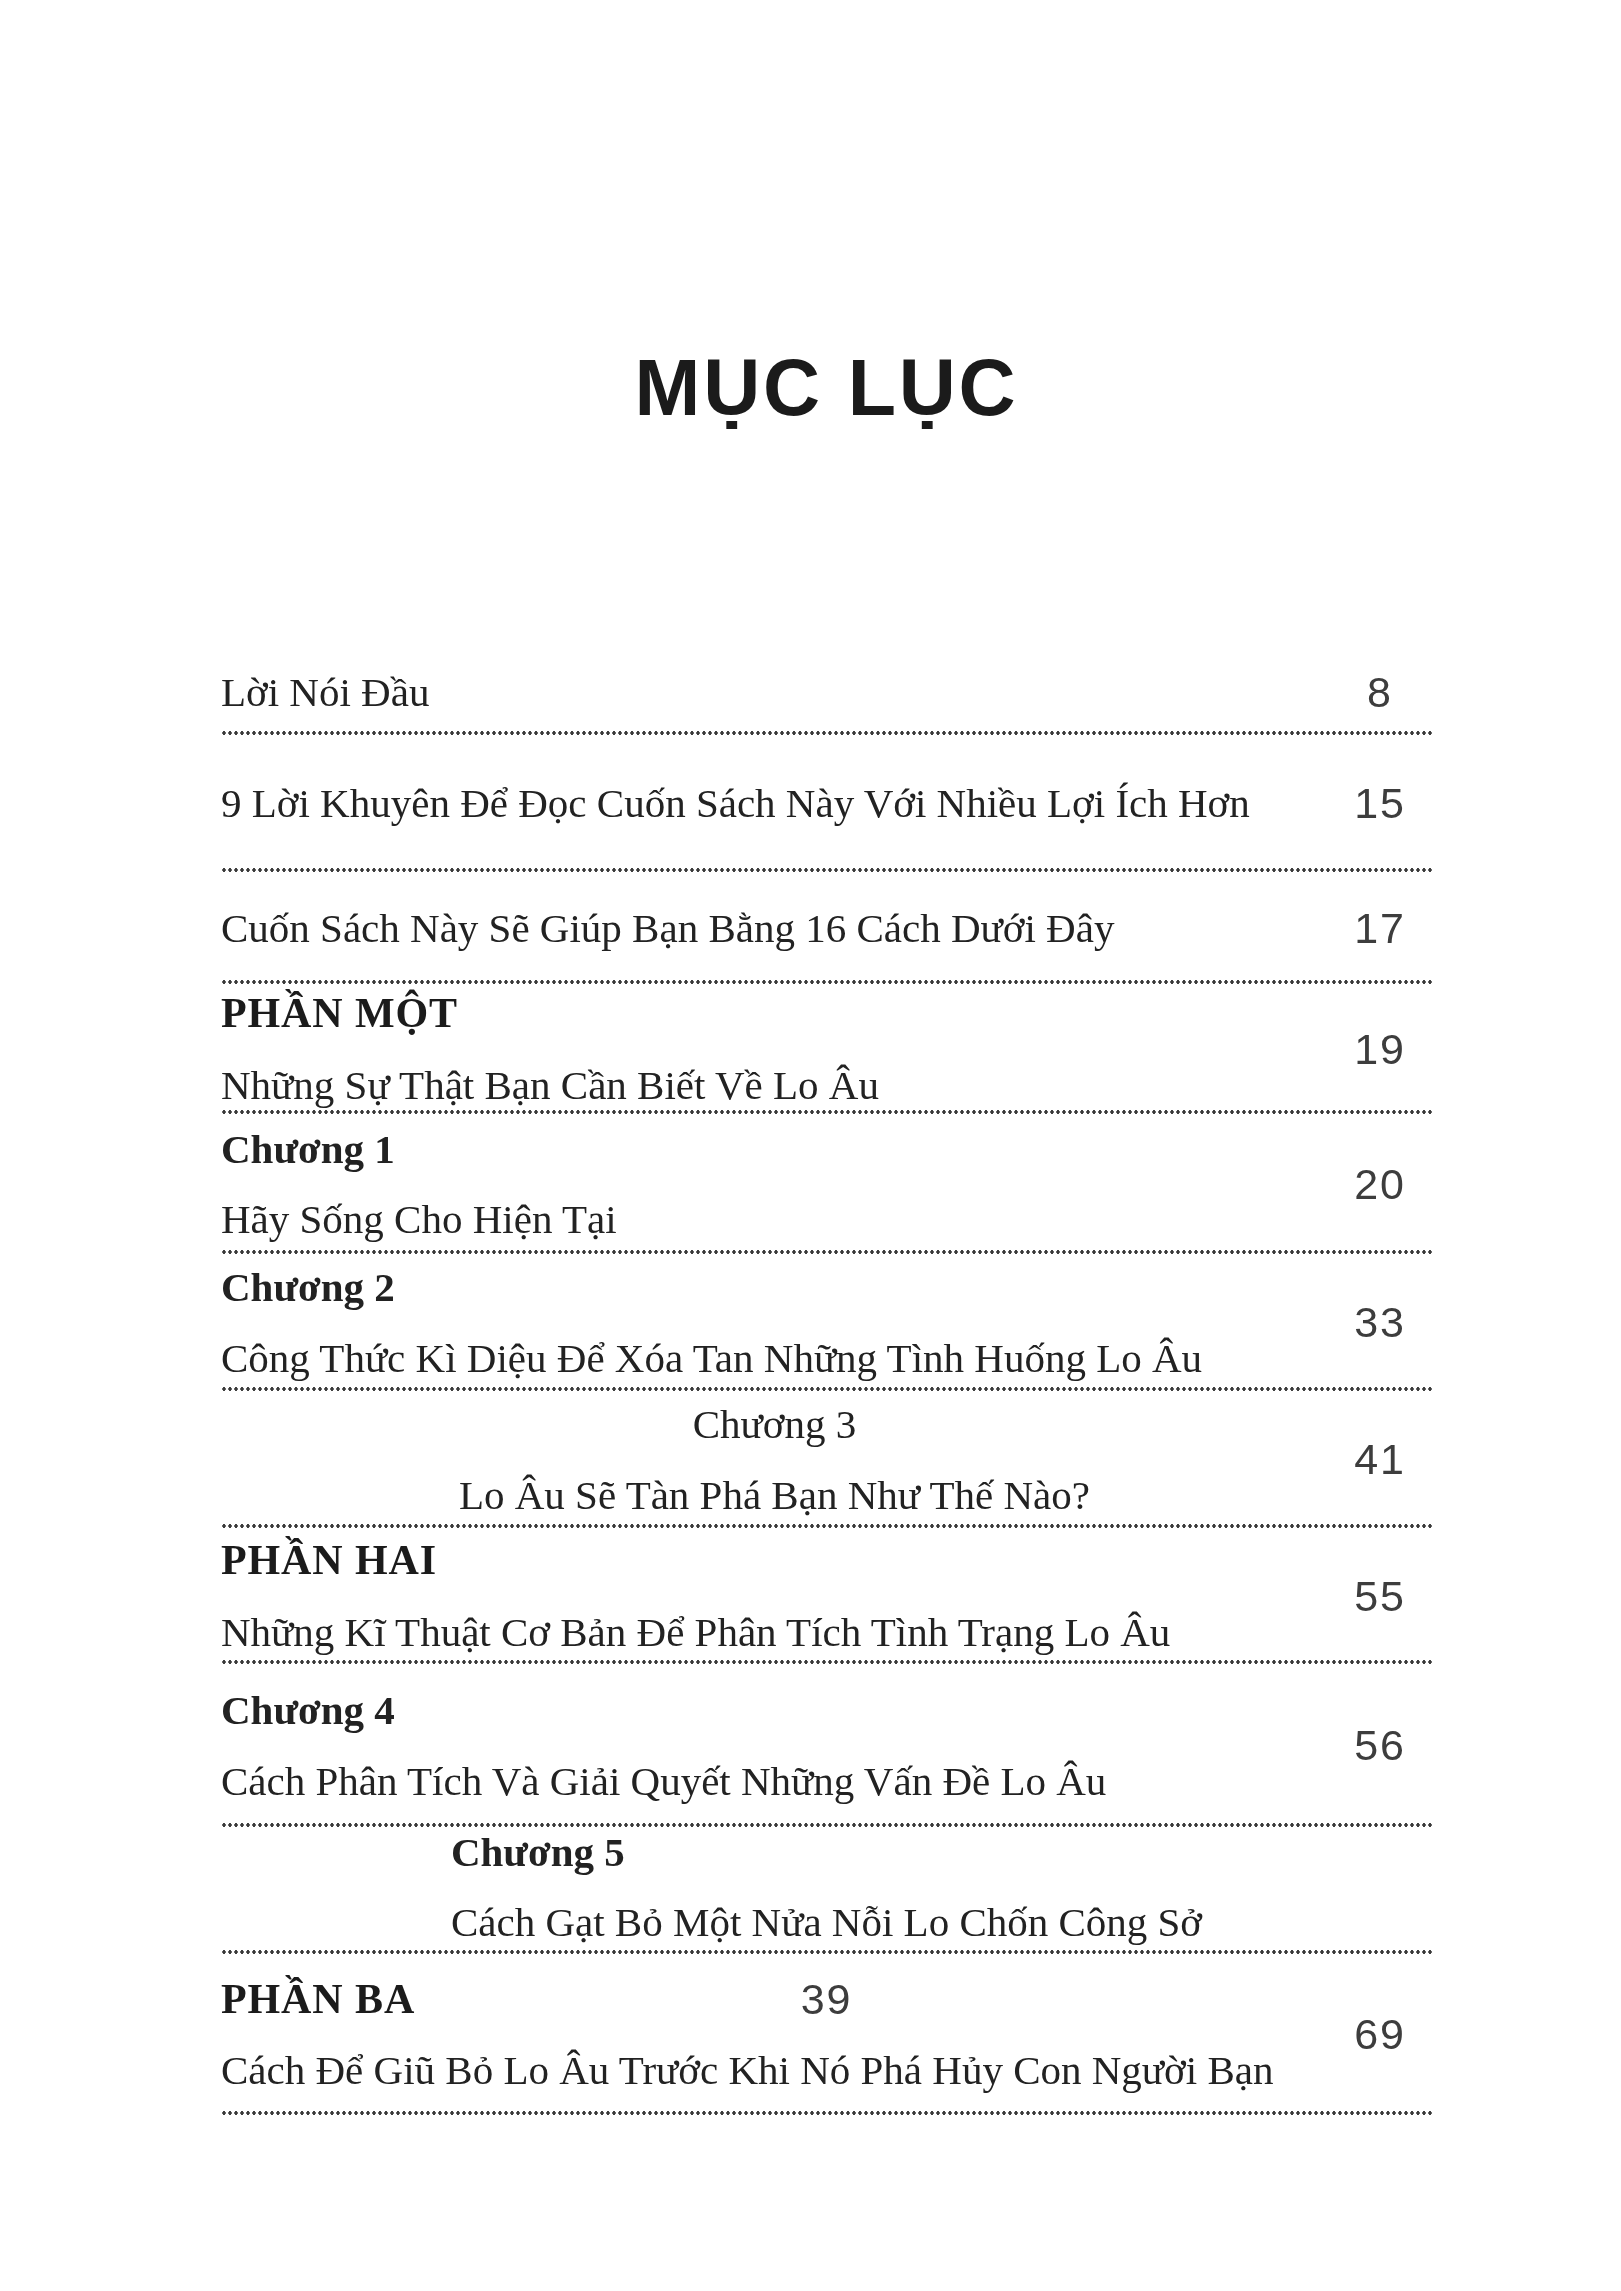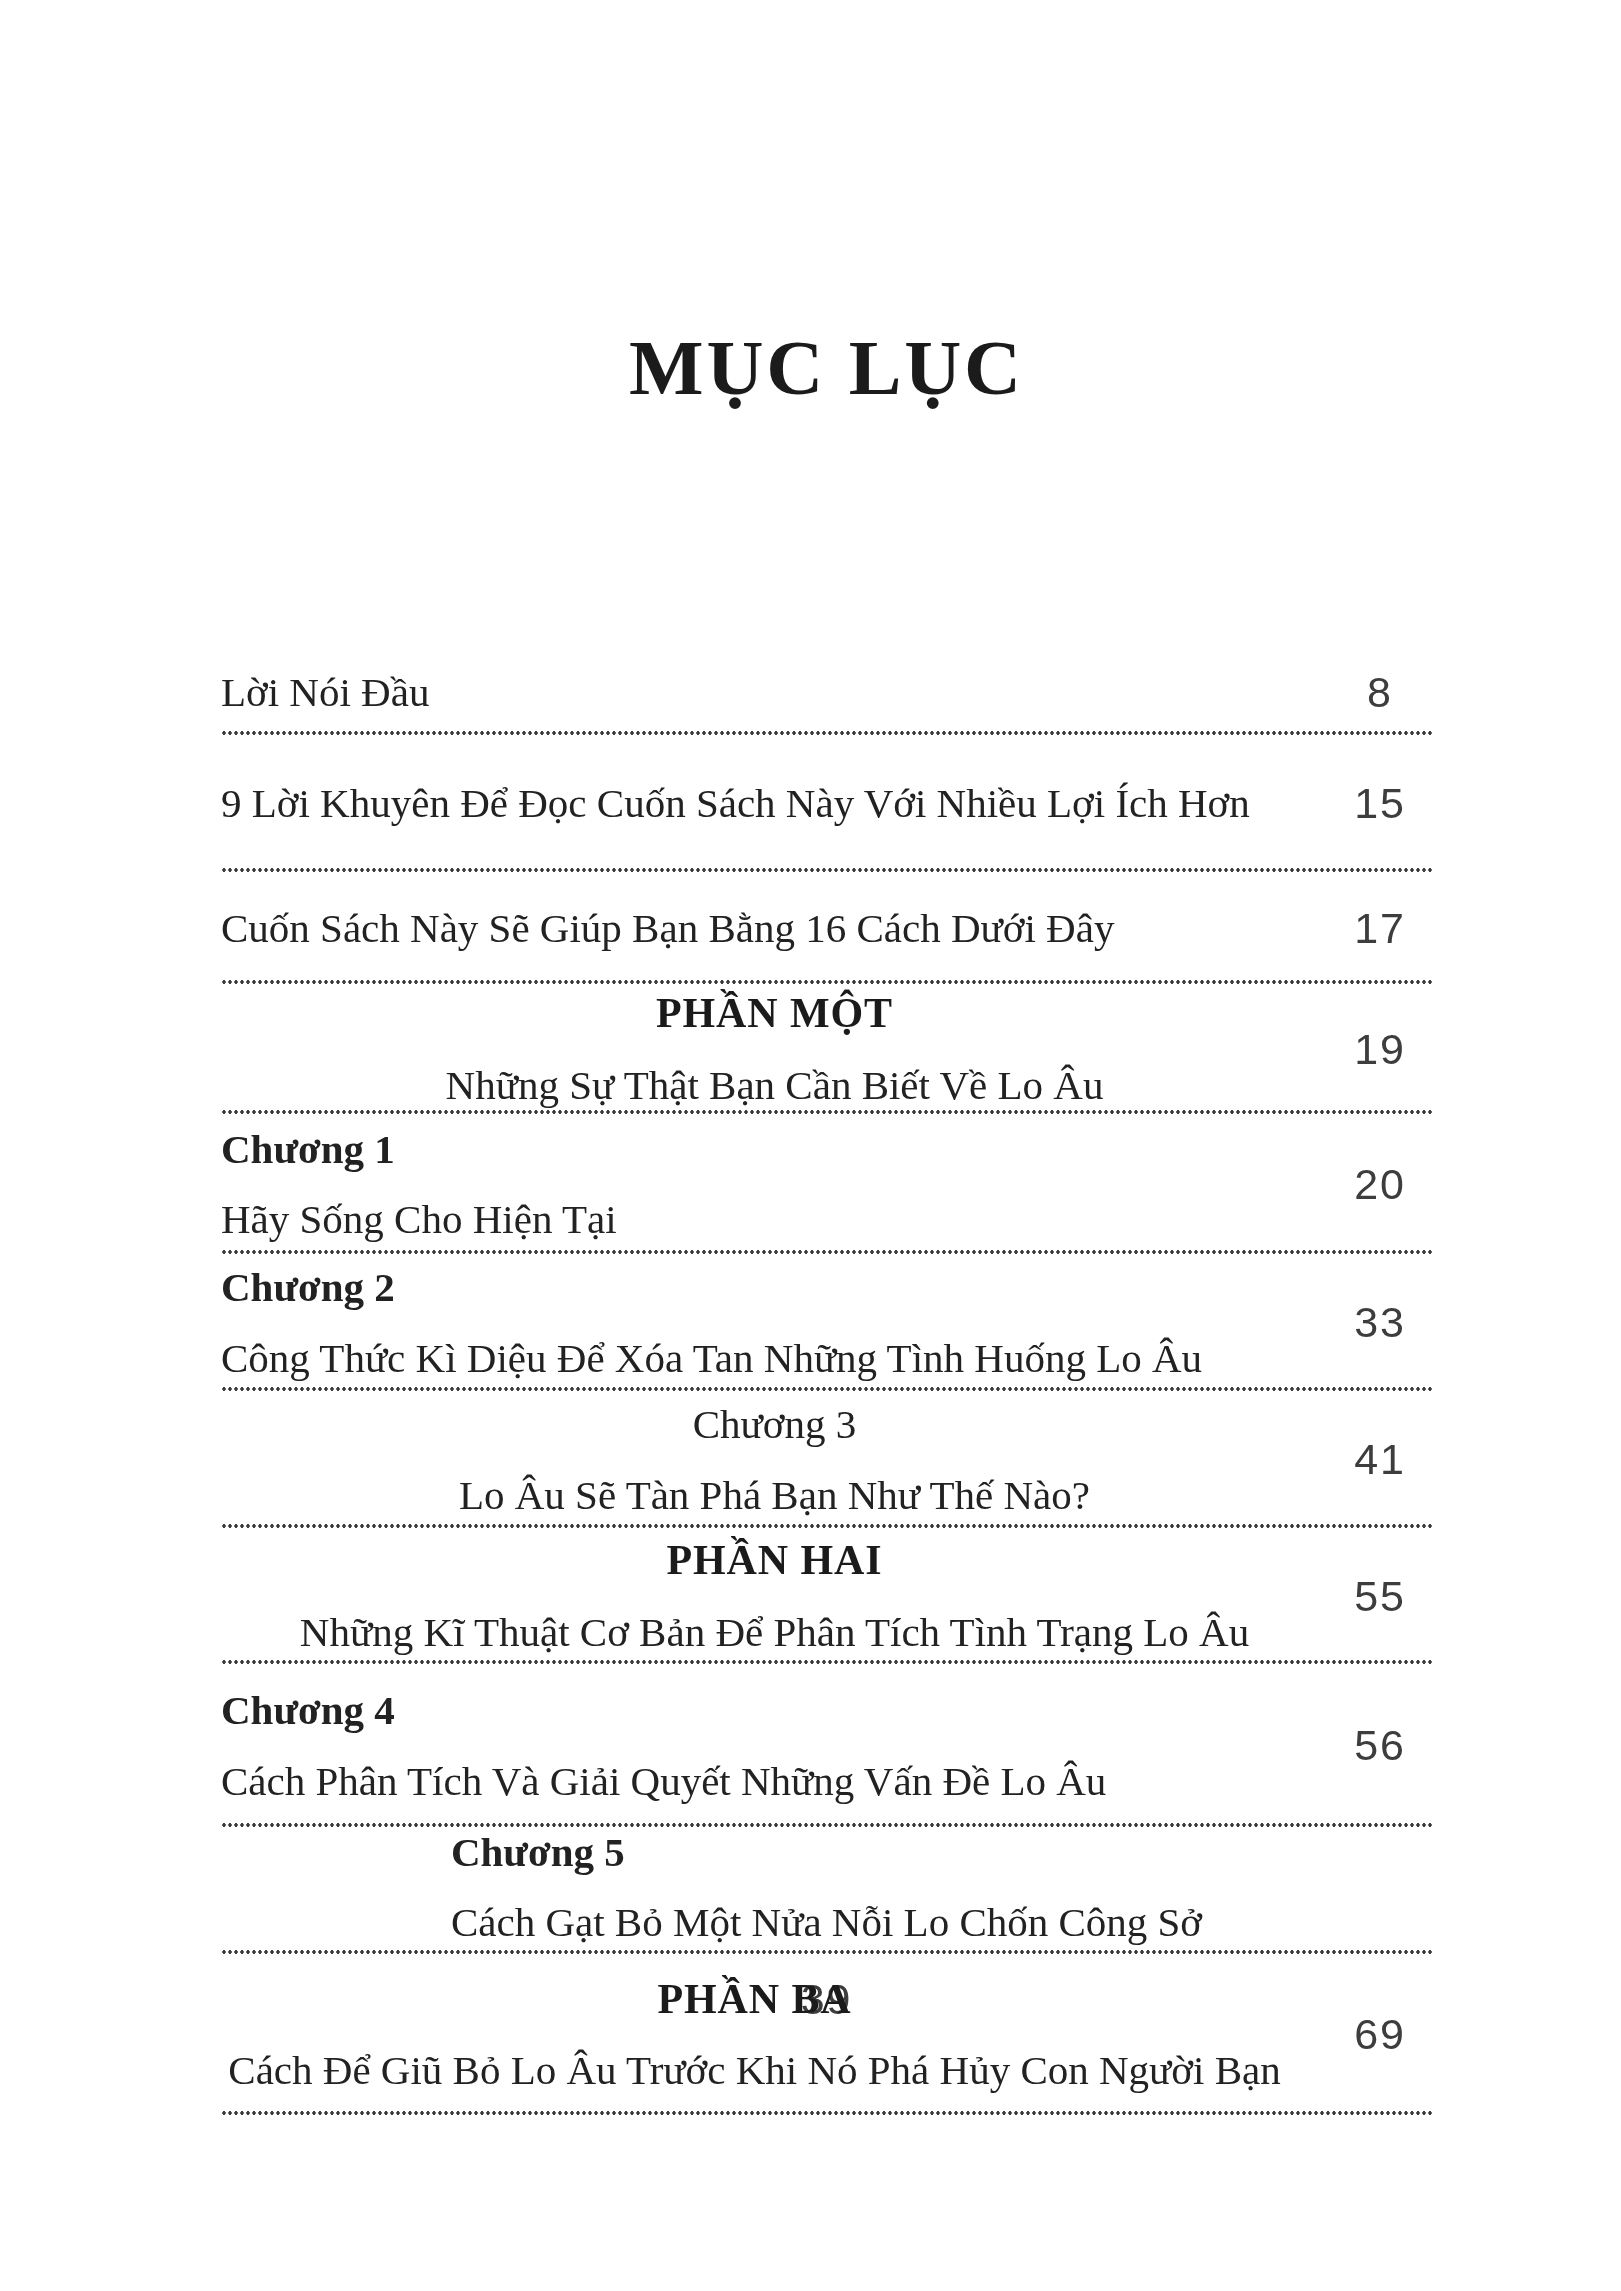--- a/index.html
+++ b/index.html
@@ -16,23 +16,23 @@
     width:1621px;height:2291px;
     position:relative;
     font-family:"Liberation Serif", serif;
     color:var(--ink);
     overflow:hidden;
   }
   .book-page{position:absolute;inset:0;background:var(--paper);}
 
   .page-title{
     position:absolute;
-    top:328px;left:221px;width:1211px;
+    top:348px;left:221px;width:1211px;
     text-align:center;
-    font-family:Liberation Serif, serif;
+    font-family:Liberation Sans, sans-serif;
     font-weight:700;
     font-size:79px;
     letter-spacing:2.8px;
     color:var(--ink-strong);
     line-height:1;
   }
 
   .toc{
     position:absolute;
     top:650px;left:221px;width:1211px;
@@ -55,21 +55,21 @@
     flex:1 1 auto;
     min-width:0;
     font-size:41px;
     line-height:1.22;
     color:var(--ink);
   }
   .row-text .line{display:block;}
   .row-text .line + .line{margin-top:20px;}
   .chapter-label{font-weight:700;}
   .chapter-label.regular{font-weight:400;}
-  .row-center{text-align:center;}
+  .row-center{text-align:left;}
   .part-label{
     font-weight:700;
     font-size:42px;
     letter-spacing:0.9px;
     color:var(--ink-strong);
   }
   .row-page{
     flex:0 0 104px;
     width:104px;
     display:flex;

